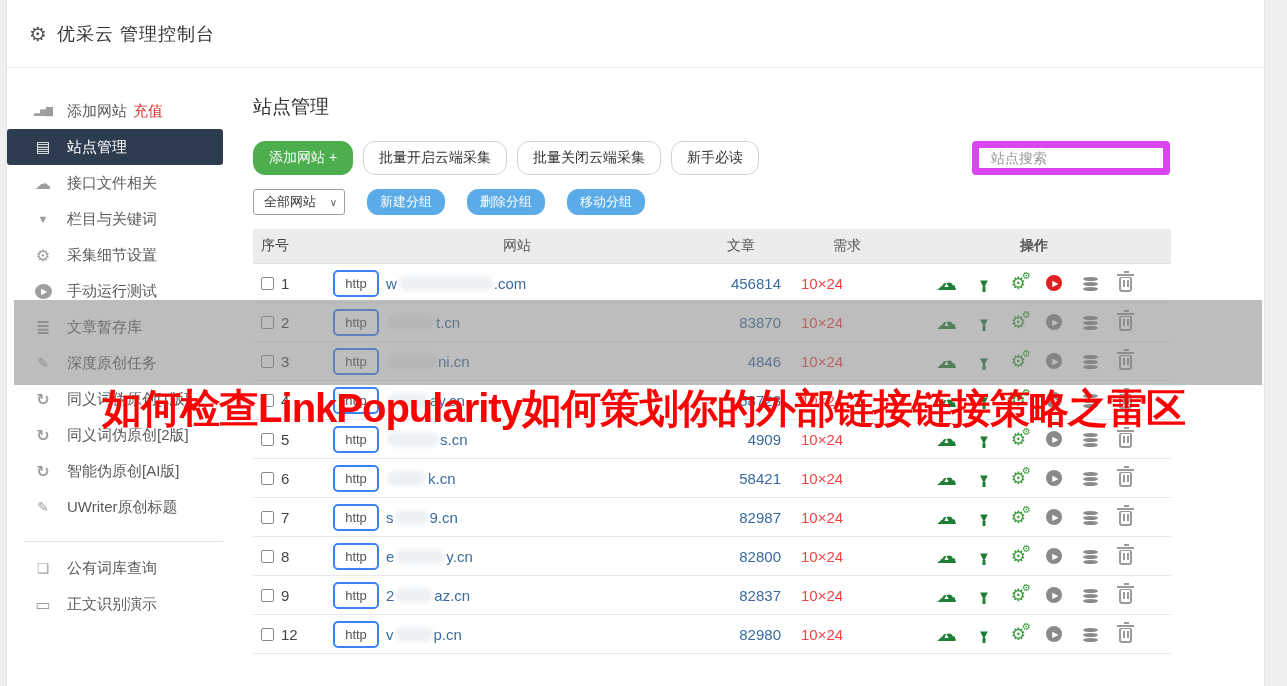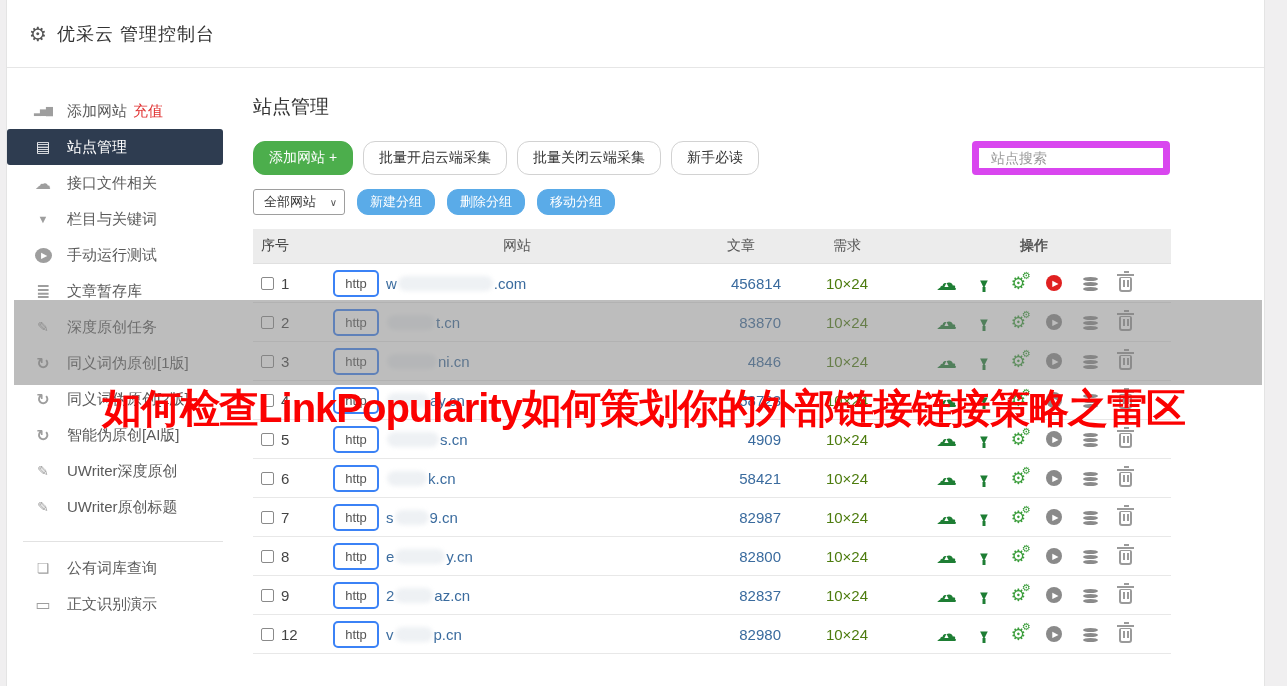--- a/index.html
+++ b/index.html
@@ -42,33 +42,33 @@
 
   
   .main { position:absolute; left:246px; top:68px; width:925px; }
   .page-title { font-size:19px; font-weight:400; color:#333; margin-top:26px; }
   .toolbar { margin-top:21px; display:flex; gap:10px; position:relative; height:34px; }
   .btn { font-family:inherit; font-size:14px; color:#333; background:#fff; border:1px solid #d2d2d2; border-radius:12px; padding:0 15px; height:34px; cursor:pointer; }
   .btn.green { background:#4cae4c; border-color:#4cae4c; color:#fff; }
   .search-input { position:absolute; right:8px; top:0; width:198px; height:34px; border:7px solid #d946ef; border-radius:4px; padding:0 12px; font-size:14px; font-family:inherit; color:#333; outline:none; }
   .search-input::placeholder { color:#9a9a9a; }
 
-  .groupbar { margin-top:14px; display:flex; gap:12px; height:26px; align-items:center; }
+  .groupbar { margin-top:14px; display:flex; gap:22px; height:26px; align-items:center; }
   .select { width:92px; height:26px; border:1px solid #9e9e9e; border-radius:3px; display:flex; align-items:center; justify-content:space-between; padding:0 7px 0 10px; font-size:13px; color:#333; cursor:pointer; background:#fff; }
   .chev { font-size:10px; color:#555; }
   .btn.blue { background:#5aabe8; border-color:#5aabe8; color:#fff; font-size:13px; height:26px; padding:0 12px; border-radius:11px; }
 
   
   .table { margin-top:14px; width:918px; font-size:15px; }
   .thead { display:flex; align-items:center; height:35px; background:#ececec; color:#555; font-size:14px; border-bottom:1px solid #e0e0e0; }
   .trow { display:flex; align-items:center; height:39px; border-bottom:1px solid #e8e8e8; }
   .col-idx { width:80px; padding-left:8px; display:flex; align-items:center; color:#444; }
   .col-site { width:368px; display:flex; align-items:center; }
   .col-art { width:80px; text-align:right; color:#3a6b9e; }
-  .col-dem { width:92px; margin-left:20px; text-align:center; color:#4d7c0f; }
+  .col-dem { width:92px; margin-left:20px; text-align:left; color:#ef4444; }
   .col-act { width:196px; margin-left:43px; display:flex; justify-content:space-between; align-items:center;font-weight:bold; }
   .thead .col-site, .thead .col-art, .thead .col-dem, .thead .col-act { text-align:center; display:block; color:#555; }
   .cb { width:13px; height:13px; border:1px solid #8a8a8a; border-radius:2px; background:#fff; margin-right:7px; display:inline-block; cursor:pointer; }
   .http-chip { width:46px; height:27px; border:2px solid #3b82f6; border-radius:5px; display:inline-flex; align-items:center; justify-content:center; font-size:13px; color:#555; cursor:pointer; background:#fff; }
   .domain { margin-left:7px; color:#3a6b9e; display:inline-flex; align-items:center; cursor:pointer; }
   .blur-patch { display:inline-block; height:15px; width:var(--w,60px); background:#eef1f4; border-radius:8px; filter:blur(2px); margin:0 1px; }
 
   
   .act { display:inline-flex; align-items:center; justify-content:center; cursor:pointer; position:relative; }
   .act-cloud::before { content:"☁"; font-size:21px; color:#1e7e34; line-height:14px; }
@@ -121,20 +121,25 @@
         <span class="side-label">接口文件相关</span>
 
       </div>
 
       <div class="side-item">
         <span class="side-icon" data-icon="filter"></span>
         <span class="side-label">栏目与关键词</span>
 
       </div>
 
+      <div class="side-item">
+        <span class="side-icon" data-icon="gears"></span>
+        <span class="side-label">采集细节设置</span>
+
+      </div>
 
       <div class="side-item">
         <span class="side-icon" data-icon="play"></span>
         <span class="side-label">手动运行测试</span>
 
       </div>
 
       <div class="side-item">
         <span class="side-icon" data-icon="database"></span>
         <span class="side-label">文章暂存库</span>
@@ -158,25 +163,20 @@
         <span class="side-label">同义词伪原创[2版]</span>
 
       </div>
 
       <div class="side-item">
         <span class="side-icon" data-icon="refresh"></span>
         <span class="side-label">智能伪原创[AI版]</span>
 
       </div>
 
-      <div class="side-item">
-        <span class="side-icon" data-icon="edit"></span>
-        <span class="side-label">UWriter深度原创</span>
-
-      </div>
 
       <div class="side-item">
         <span class="side-icon" data-icon="edit"></span>
         <span class="side-label">UWriter原创标题</span>
 
       </div>
 
     <hr class="side-sep">
 
       <div class="side-item">

